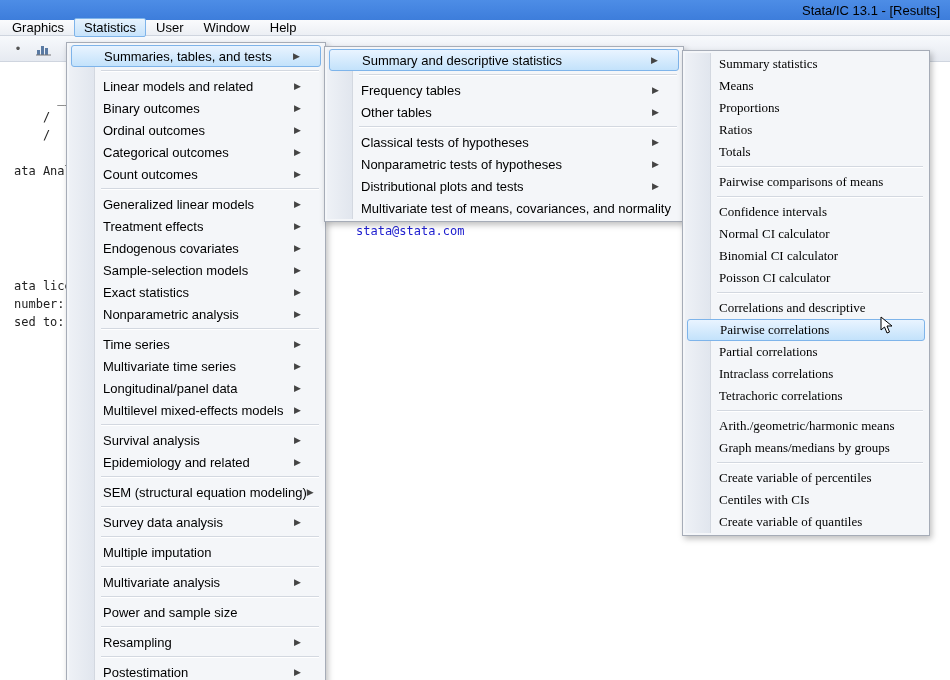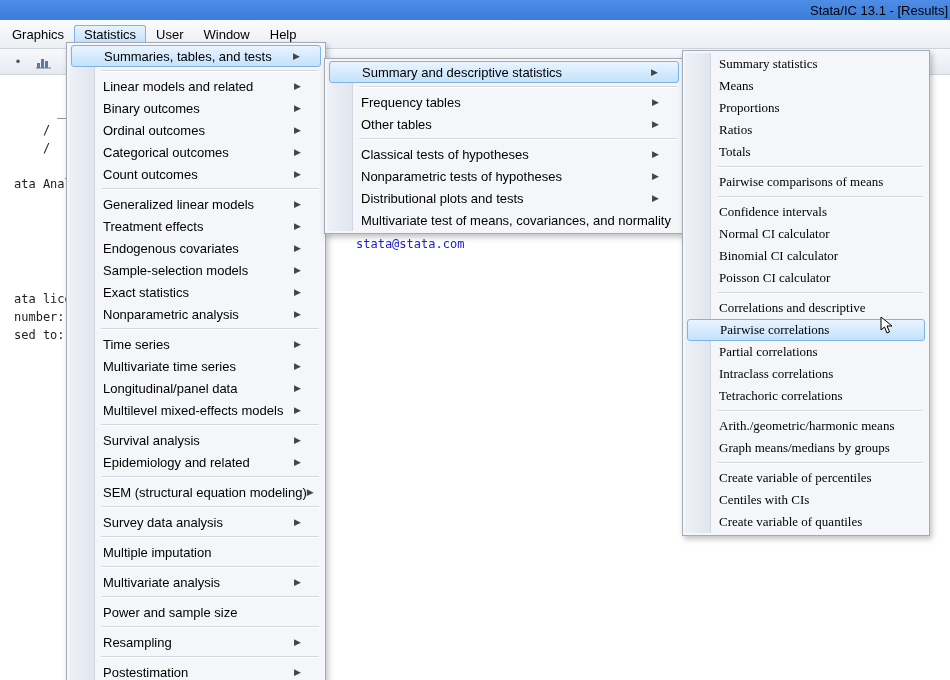--- a/index.html
+++ b/index.html
@@ -4,24 +4,24 @@
 <style>
   * { box-sizing: border-box; margin: 0; padding: 0; }
   html, body { width: 950px; height: 680px; overflow: hidden; font-family: "Segoe UI", Tahoma, sans-serif; font-size: 13px; background: #fff; }
   .titlebar {
     height: 20px;
     background: linear-gradient(to bottom, #4d8de6, #3d7ddb);
     color: #000;
     display: flex;
     justify-content: flex-end;
     align-items: center;
-    padding-right: 2px;
+    padding-right: 10px;
   }
   .menubar {
-    height: 29px;
+    height: 16px;
     background: linear-gradient(to bottom, #fafbfd, #eceff4);
     border-bottom: 1px solid #cfd5df;
     display: flex;
     align-items: center;
     padding-left: 2px;
   }
   .menubar .mitem {
     padding: 2px 10px;
     cursor: default;
   }
@@ -250,21 +250,21 @@
       <span>Resampling</span>
       <span class="arrow">▶</span>
     </div>
     <div class="sep"></div>
     <div class="dd-item">
       <span>Postestimation</span>
       <span class="arrow">▶</span>
     </div>
   </div>
 
-<div class="dropdown" id="dd2" style="left:324px; top:46px; width:360px;margin-top:12px;">
+<div class="dropdown" id="dd2" style="left:324px; top:46px; width:360px;">
     <div class="gutter"></div>
     <div class="dd-item hl">
       <span>Summary and descriptive statistics</span>
       <span class="arrow">▶</span>
     </div>
     <div class="sep"></div>
     <div class="dd-item">
       <span>Frequency tables</span>
       <span class="arrow">▶</span>
     </div>

